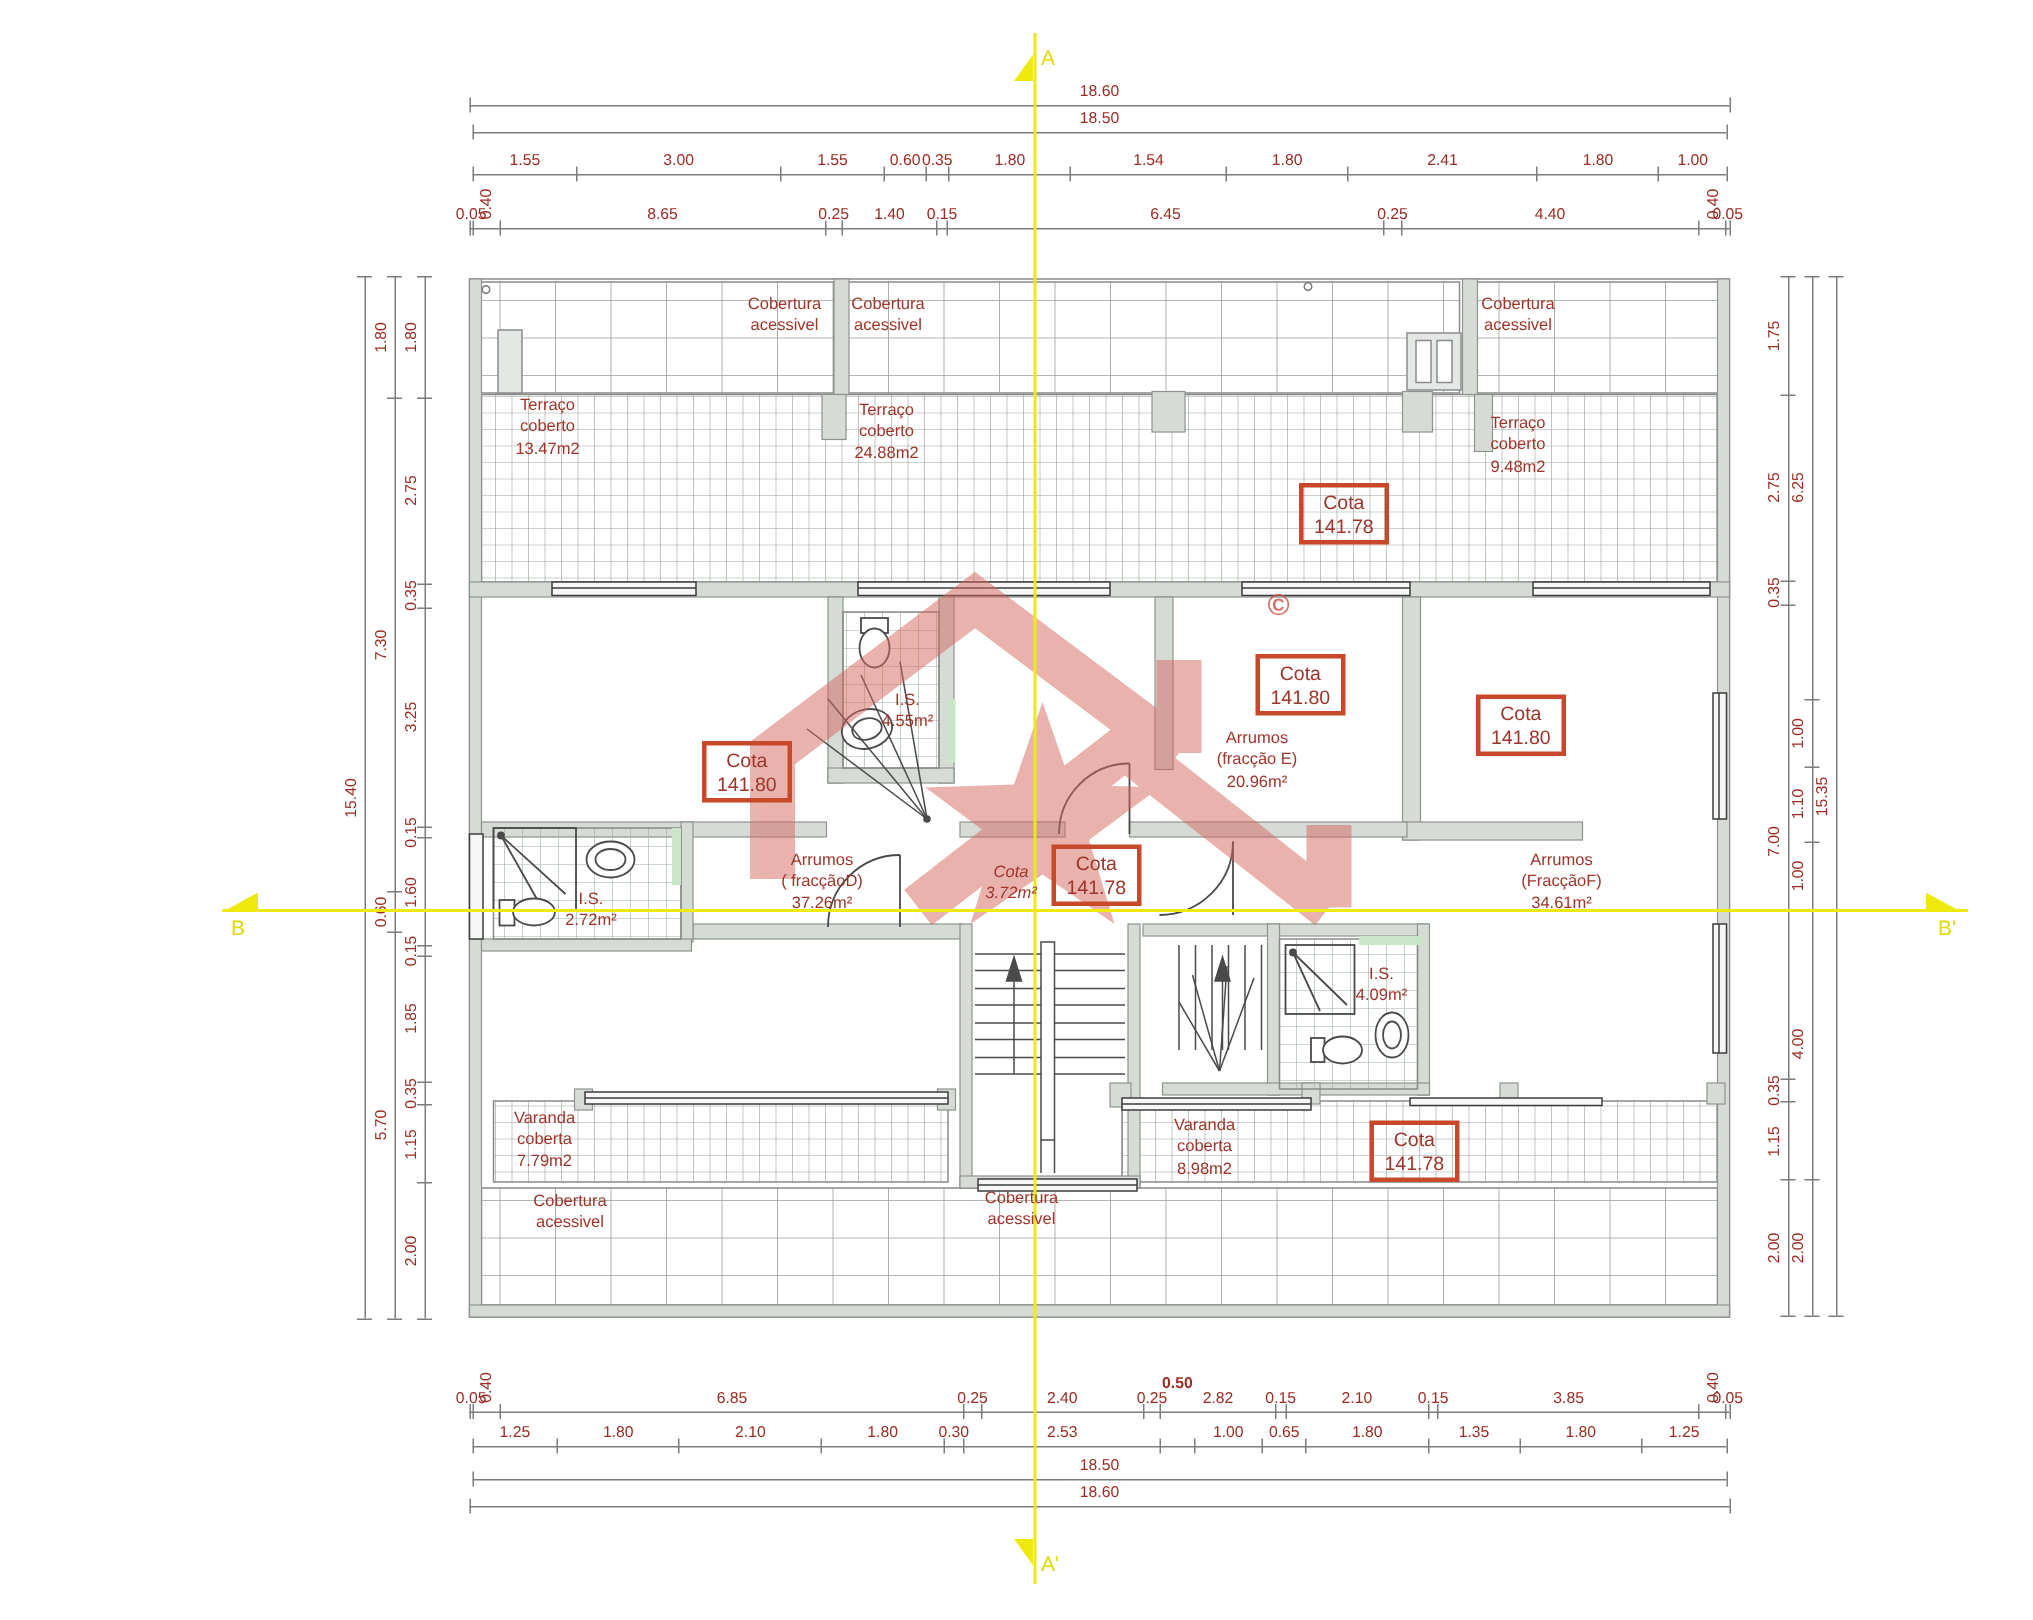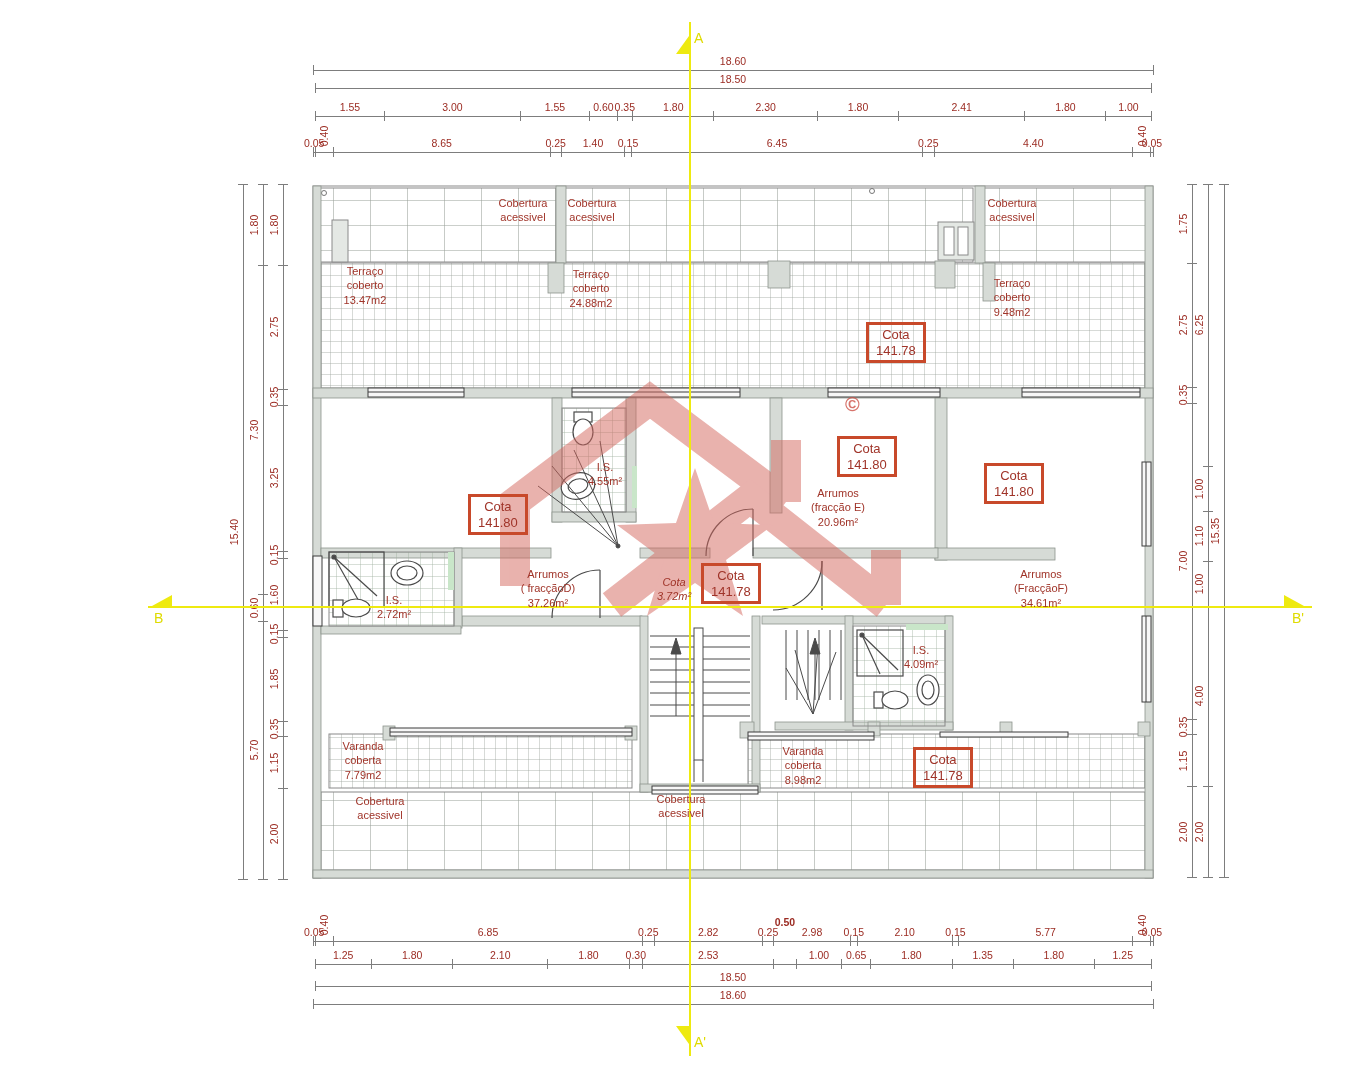--- a/index.html
+++ b/index.html
@@ -241,21 +241,21 @@
       <div class="dlabel h" style="left: 452.456px; top: 113px;">3.00</div>
       <div class="dtick" style="left: 589.4px; top: 111px; width: 1px; height: 10px;"></div>
       <div class="dlabel h" style="left: 554.984px; top: 113px;">1.55</div>
       <div class="dtick" style="left: 616.5px; top: 111px; width: 1px; height: 10px;"></div>
       <div class="dlabel h" style="left: 603.431px; top: 113px;">0.60</div>
       <div class="dtick" style="left: 632.2px; top: 111px; width: 1px; height: 10px;"></div>
       <div class="dlabel h" style="left: 624.838px; top: 113px;">0.35</div>
       <div class="dtick" style="left: 713.3px; top: 111px; width: 1px; height: 10px;"></div>
       <div class="dlabel h" style="left: 673.286px; top: 113px;">1.80</div>
       <div class="dtick" style="left: 817px; top: 111px; width: 1px; height: 10px;"></div>
-      <div class="dlabel h" style="left: 765.674px; top: 113px;">2.30</div>
+      <div class="dlabel h" style="left: 765.674px; top: 113px;">1.54</div>
       <div class="dtick" style="left: 898.1px; top: 111px; width: 1px; height: 10px;"></div>
       <div class="dlabel h" style="left: 858.062px; top: 113px;">1.80</div>
       <div class="dtick" style="left: 1024.3px; top: 111px; width: 1px; height: 10px;"></div>
       <div class="dlabel h" style="left: 961.717px; top: 113px;">2.41</div>
       <div class="dtick" style="left: 1105.4px; top: 111px; width: 1px; height: 10px;"></div>
       <div class="dlabel h" style="left: 1065.37px; top: 113px;">1.80</div>
       <div class="dtick" style="left: 1150.5px; top: 111px; width: 1px; height: 10px;"></div>
       <div class="dlabel h" style="left: 1128.47px; top: 113px;">1.00</div>
       <div class="dline" style="left: 313px; top: 152px; width: 840px; height: 1px;"></div>
       <div class="dtick" style="left: 312.5px; top: 147px; width: 1px; height: 10px;"></div>
@@ -285,33 +285,33 @@
       <div class="dtick" style="left: 312.5px; top: 936px; width: 1px; height: 10px;"></div>
       <div class="dtick" style="left: 314.8px; top: 936px; width: 1px; height: 10px;"></div>
       <div class="dlabel h" style="left: 314.129px; top: 938px;">0.05</div>
       <div class="dtick" style="left: 332.8px; top: 936px; width: 1px; height: 10px;"></div>
       <div class="dlabel hrot" style="left: 324.29px; top: 925px;">0.40</div>
       <div class="dtick" style="left: 642.2px; top: 936px; width: 1px; height: 10px;"></div>
       <div class="dlabel h" style="left: 488px; top: 938px;">6.85</div>
       <div class="dtick" style="left: 653.5px; top: 936px; width: 1px; height: 10px;"></div>
       <div class="dlabel h" style="left: 648.323px; top: 938px;">0.25</div>
       <div class="dtick" style="left: 761.9px; top: 936px; width: 1px; height: 10px;"></div>
-      <div class="dlabel h" style="left: 708.161px; top: 938px;">2.82</div>
+      <div class="dlabel h" style="left: 708.161px; top: 938px;">2.40</div>
       <div class="dtick" style="left: 773.1px; top: 936px; width: 1px; height: 10px;"></div>
       <div class="dlabel h" style="left: 768px; top: 938px;">0.25</div>
       <div class="dtick" style="left: 849.9px; top: 936px; width: 1px; height: 10px;"></div>
-      <div class="dlabel h" style="left: 812.032px; top: 938px;">2.98</div>
+      <div class="dlabel h" style="left: 812.032px; top: 938px;">2.82</div>
       <div class="dtick" style="left: 856.7px; top: 936px; width: 1px; height: 10px;"></div>
       <div class="dlabel h" style="left: 853.806px; top: 938px;">0.15</div>
       <div class="dtick" style="left: 951.5px; top: 936px; width: 1px; height: 10px;"></div>
       <div class="dlabel h" style="left: 904.613px; top: 938px;">2.10</div>
       <div class="dtick" style="left: 958.3px; top: 936px; width: 1px; height: 10px;"></div>
       <div class="dlabel h" style="left: 955.419px; top: 938px;">0.15</div>
       <div class="dtick" style="left: 1132.2px; top: 936px; width: 1px; height: 10px;"></div>
-      <div class="dlabel h" style="left: 1045.74px; top: 938px;">5.77</div>
+      <div class="dlabel h" style="left: 1045.74px; top: 938px;">3.85</div>
       <div class="dtick" style="left: 1150.2px; top: 936px; width: 1px; height: 10px;"></div>
       <div class="dlabel hrot" style="left: 1141.71px; top: 925px;">0.40</div>
       <div class="dtick" style="left: 1152.5px; top: 936px; width: 1px; height: 10px;"></div>
       <div class="dlabel h" style="left: 1151.87px; top: 938px;">0.05</div>
       <div class="dline" style="left: 315px; top: 964px; width: 836px; height: 1px;"></div>
       <div class="dtick" style="left: 314.5px; top: 959px; width: 1px; height: 10px;"></div>
       <div class="dtick" style="left: 371px; top: 959px; width: 1px; height: 10px;"></div>
       <div class="dlabel h" style="left: 343.243px; top: 961px;">1.25</div>
       <div class="dtick" style="left: 452.3px; top: 959px; width: 1px; height: 10px;"></div>
       <div class="dlabel h" style="left: 412.157px; top: 961px;">1.80</div>

